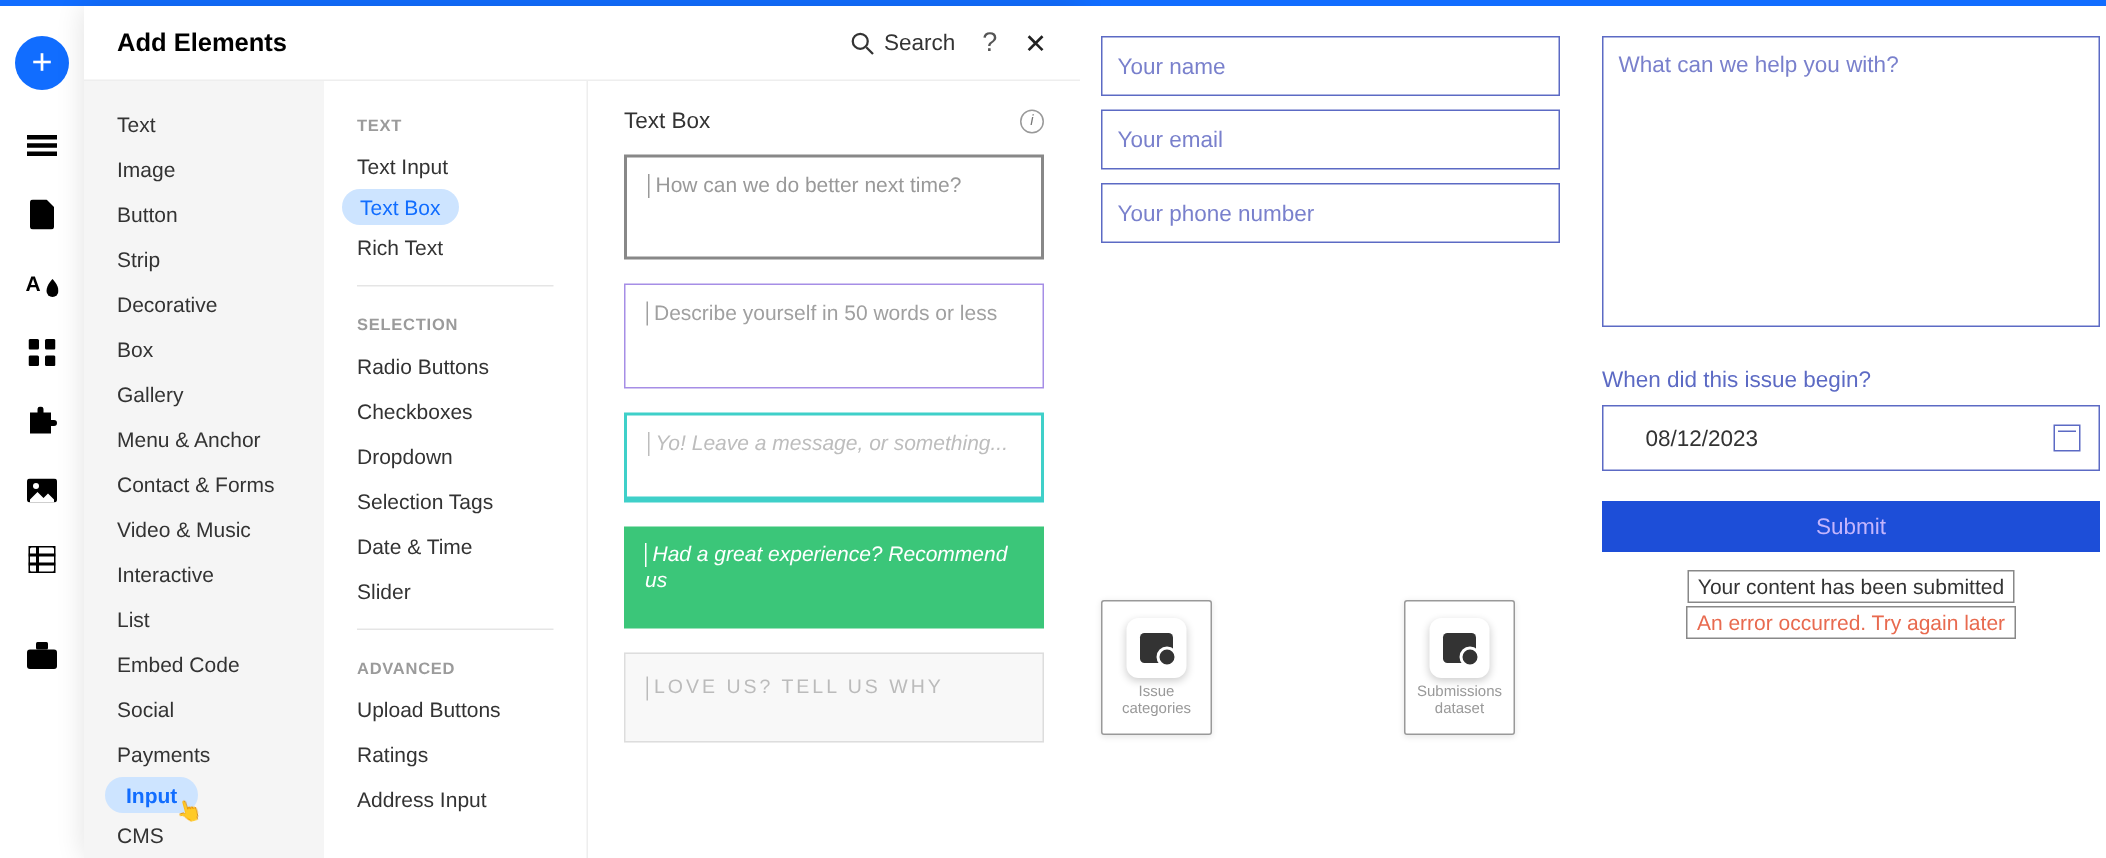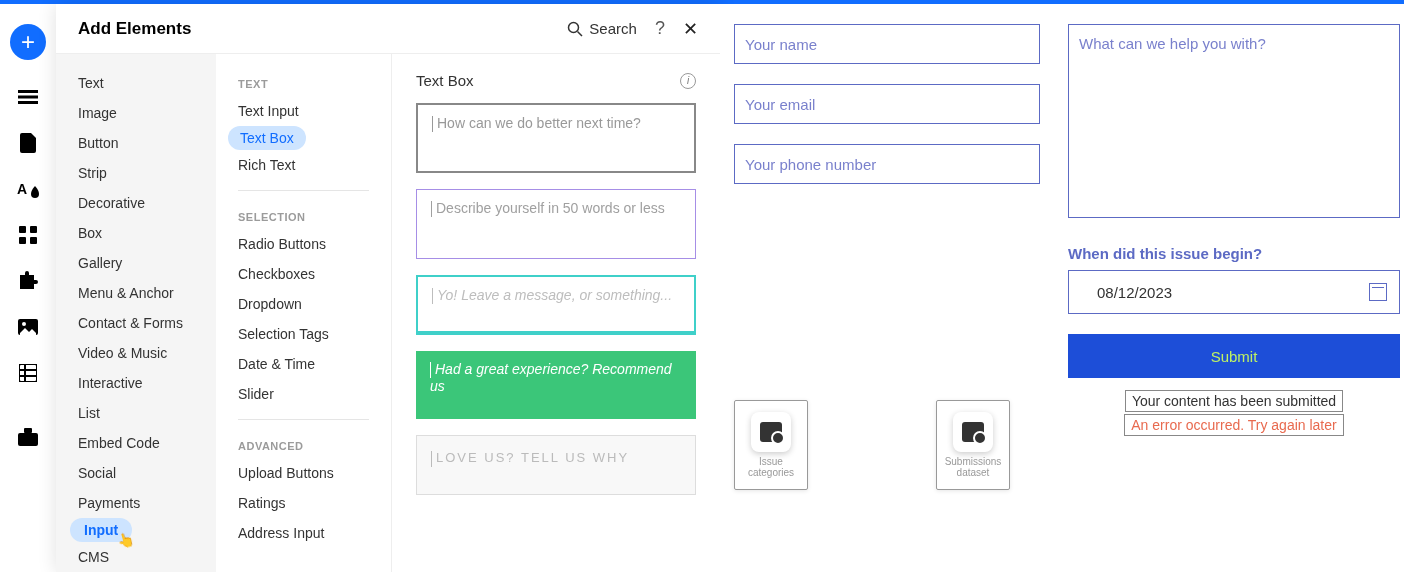--- a/index.html
+++ b/index.html
@@ -208,21 +208,21 @@
   top: 20px; left: 348px;
   width: 332px;
 }
 .txt-input {
   width: 100%;
   height: 40px;
   border: 1.5px solid #5c6ac4;
   padding: 0 10px;
   font-size: 15px;
   color: #0c4a6e;
-  margin-bottom: 20px;
+  margin-bottom: 9px;
   font-family: inherit;
 }
 .txt-input::placeholder { color: #6b73c7; opacity: 0.9; font-weight: 300; }
 .textarea-lg {
   width: 100%;
   height: 194px;
   border: 1.5px solid #5c6ac4;
   padding: 10px;
   font-size: 15px;
   color: #6b73c7;
@@ -254,21 +254,21 @@
   width: 18px; height: 18px;
   border: 1.5px solid #5c6ac4;
   border-radius: 50%;
   cursor: pointer;
 }
 .date-label {
   font-size: 15px;
   color: #5c6ac4;
   margin-top: 24px;
   margin-bottom: 8px;
-  font-weight: 700;
+  font-weight: 400;
 }
 .date-input-box {
   width: 100%;
   height: 44px;
   border: 1.5px solid #5c6ac4;
   display: flex;
   align-items: center;
   padding: 0 12px;
   justify-content: space-between;
 }
@@ -283,23 +283,23 @@
   position: relative;
 }
 .cal-icon::before {
   content: '';
   position: absolute;
   top: 3px; left: 2px; right: 2px;
   height: 1px; background: #5c6ac4;
 }
 .submit-btn {
   width: 100%;
-  height: 44px;
+  height: 34px;
   background: #1d4ed8;
-  color: #bef264;
+  color: #c4b5fd;
   font-size: 15px;
   border: none;
   margin-top: 20px;
   cursor: pointer;
   font-weight: 300;
 }
 .msg-success {
   border: 1px solid #888;
   padding: 2px 6px;
   font-size: 14px;

